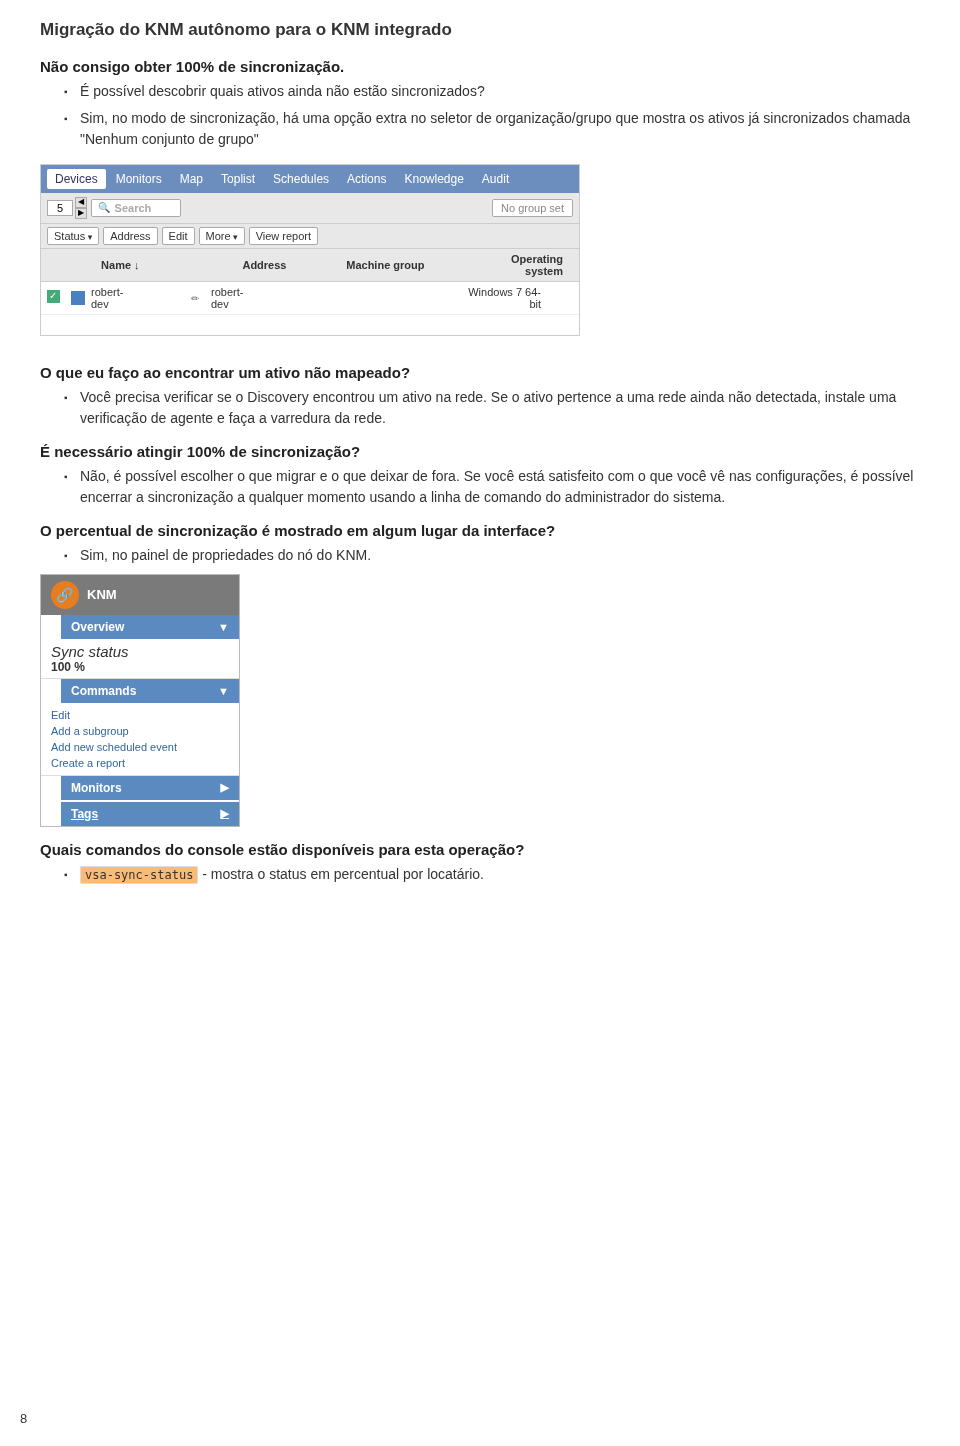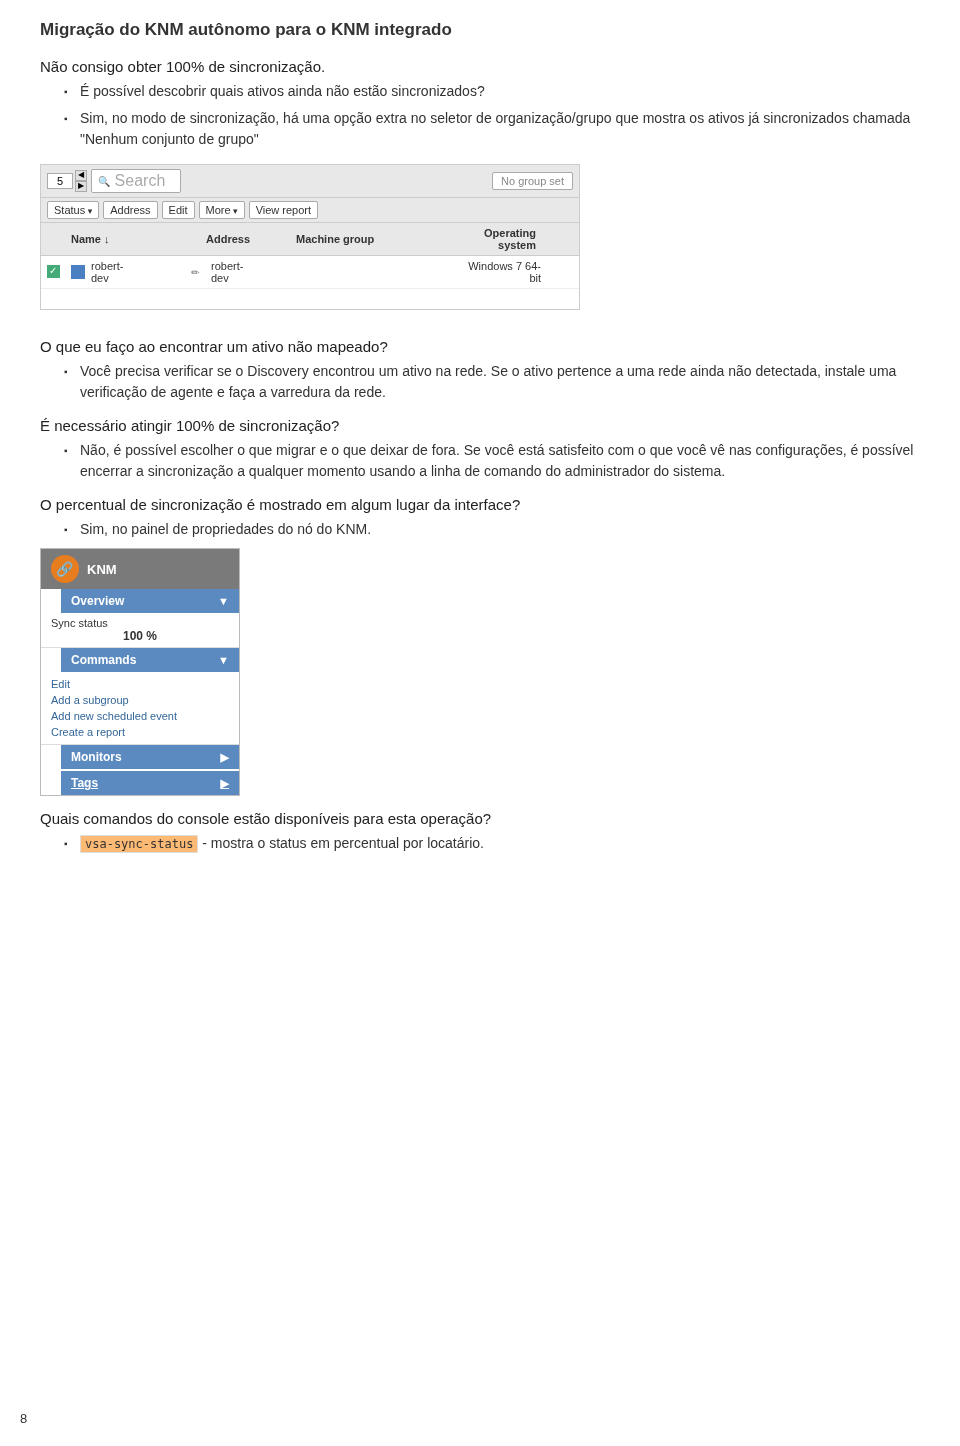--- a/index.html
+++ b/index.html
@@ -13,21 +13,21 @@
     }
     h1.page-title {
       font-size: 17px;
       font-weight: bold;
       color: #333;
       margin-bottom: 18px;
       border-bottom: none;
     }
     h2.section-heading {
       font-size: 15px;
-      font-weight: normal;
+      font-weight: bold;
       color: #222;
       margin: 14px 0 6px 0;
     }
     ul.bullet-list {
       margin: 6px 0 6px 24px;
       list-style: none;
     }
     ul.bullet-list li {
       position: relative;
       padding-left: 16px;
@@ -132,20 +132,21 @@
     }
     .knm-table-header {
       display: flex;
       padding: 4px 6px;
       background: #e8e8e8;
       font-size: 11px;
       font-weight: bold;
       color: #333;
       border-bottom: 1px solid #ccc;
       align-items: center;
+      gap: 36px;
     }
     .knm-table-header .col-check { width: 24px; }
     .knm-table-header .col-name { width: 120px; }
     .knm-table-header .col-addr { width: 90px; margin-left: 15px; }
     .knm-table-header .col-mgroup { width: 120px; }
     .knm-table-header .col-os { width: 130px; text-align: right; padding-right: 10px; }
     .knm-table-row {
       display: flex;
       padding: 4px 6px;
       background: #fff;
@@ -232,27 +233,27 @@
       font-size: 11px;
     }
     .knm-section-body {
       background: #fff;
       padding: 4px 10px;
       font-size: 12px;
       border-bottom: 1px solid #ddd;
     }
     .knm-section-body .sub-label {
       color: #333;
-      font-size: 11px;
+      font-size: 15px;
+      font-style: italic;
     }
     .knm-section-body .sub-value {
       color: #333;
       font-size: 12px;
       font-weight: bold;
-      text-align: center;
     }
     .knm-link {
       display: block;
       color: #336699;
       padding: 2px 0;
       font-size: 11px;
       text-decoration: none;
     }
     code {
       background: #fdba74;
@@ -304,32 +305,42 @@
 <ul class="bullet-list">
   <li>É possível descobrir quais ativos ainda não estão sincronizados?</li>
 </ul>
 <ul class="bullet-list">
   <li>Sim, no modo de sincronização, há uma opção extra no seletor de organização/grupo que mostra os ativos já sincronizados chamada "Nenhum conjunto de grupo"</li>
 </ul>
 
 
 <div class="screenshot-box">
   
+  <div class="knm-navbar">
+    <span class="active">Devices</span>
+    <span>Monitors</span>
+    <span>Map</span>
+    <span>Toplist</span>
+    <span>Schedules</span>
+    <span>Actions</span>
+    <span>Knowledge</span>
+    <span>Audit</span>
+  </div>
   
   <div class="knm-toolbar">
     <div class="tool-group num-spinner">
       <input type="text" value="5" style="width: 26px; font-size: 11px; border: 1px solid rgb(170, 170, 170); padding: 1px 2px; text-align: center;">
       <div style="display:flex;flex-direction:column;">
         <button class="spin-btn">◀</button>
         <button class="spin-btn">▶</button>
       </div>
     </div>
     <div class="knm-search">
       <span class="knm-search-icon">🔍</span>
-      <span style="color:#aaa;font-size:16px;">Search</span>
+      <span style="color:#aaa;font-size:11px;font-weight:bold;">Search</span>
     </div>
     <div class="no-group-box">No group set</div>
   </div>
   
   <div class="knm-action-bar">
     <button class="knm-btn has-arrow">Status</button>
     <button class="knm-btn">Address</button>
     <button class="knm-btn">Edit</button>
     <button class="knm-btn has-arrow">More</button>
     <button class="knm-btn">View report</button>

